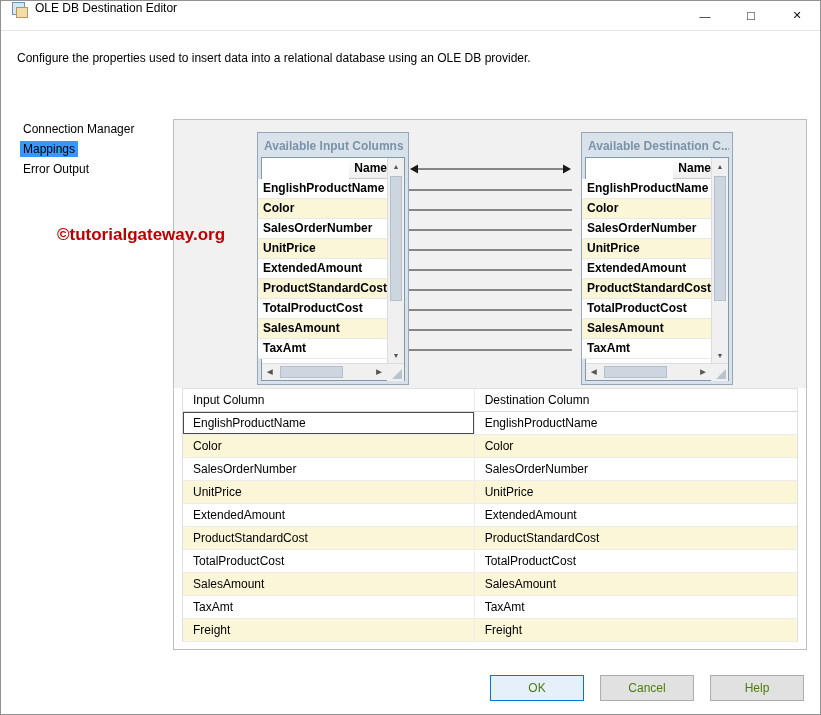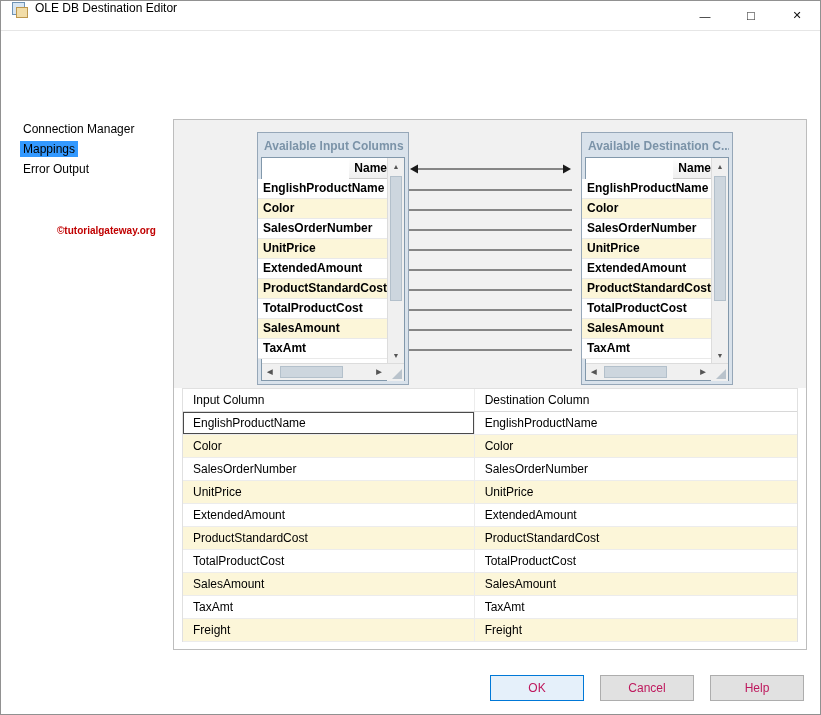--- a/index.html
+++ b/index.html
@@ -21,21 +21,21 @@
   
   .description { position:absolute; left:16px; top:50px; width:760px; font-size:12px; }
 
   
   .sidebar { position:absolute; left:16px; top:119px; width:150px; height:530px; background:#fff; }
   .side-item { line-height:16px; padding:1px 0 1px 3px; margin-bottom:2px; white-space:nowrap; }
   .side-item span { padding:1px 3px; }
   .side-item.selected span { background:#3399ff; color:#000000; }
 
   
-  .watermark { position:absolute; left:56px; top:224px; font-size:10px; font-weight:bold; color:#c00000; z-index:60; }
+  .watermark { position:absolute; left:56px; top:224px; font-size:17px; font-weight:bold; color:#c00000; z-index:60; }
 
   
   .panel { position:absolute; left:172px; top:118px; width:634px; height:531px; background:#fff; border:1px solid #bdbdbd; }
   .map-surface { position:absolute; left:0; top:0; right:0; height:268px; background:#f1f1f1; }
 
   
   .list-frame { position:absolute; top:12px; width:152px; height:253px; background:#d9e2eb; border:1px solid #96a7b8; padding:3px; display:flex; flex-direction:column; z-index:5;font-weight:bold; }
   .input-frame { left:83px; }
   .dest-frame { left:398px;margin-left:9px; }
   .list-title { height:21px; line-height:20px; padding-left:3px; color:#7b93a8; font-size:12px; white-space:nowrap; overflow:hidden; }
@@ -68,21 +68,21 @@
   .t-row { display:flex; height:23px; line-height:22px; border-bottom:1px solid #ececec; background:#fff; }
   .t-row.alt { background:#fcf6d9; }
   .t-row.t-header { border-bottom:1px solid #d8d8d8; }
   .t-cell { padding-left:10px; white-space:nowrap; overflow:hidden; }
   .t-cell.c1 { width:47.5%; border-right:1px solid #ececec; }
   .t-cell.c2 { flex:1; }
   .t-row.focused .c1 { box-shadow:inset 0 0 0 1px #4a4a4a; }
 
   
   .btn-row { position:absolute; top:674px; right:16px; display:flex; gap:16px; }
-  .btn { width:94px; height:26px; background:#e1e1e1; border:1px solid #adadad; font-family:"Liberation Sans", sans-serif; font-size:12px; color:#be185d; display:flex; align-items:center; justify-content:center; }
+  .btn { width:94px; height:26px; background:#e1e1e1; border:1px solid #adadad; font-family:"Liberation Sans", sans-serif; font-size:12px; color:#4d7c0f; display:flex; align-items:center; justify-content:center; }
   .btn.default { border:1px solid #0078d7; background:#e5f0fa; }
 </style>
 </head>
 <body>
 
 <div class="window">
 
   <div class="titlebar">
     <div class="app-icon"></div>
     <div class="title-text">OLE DB Destination Editor</div>
@@ -92,20 +92,21 @@
         </div>
       <div class="win-btn">
           <span class="maxglyph">□</span>
         </div>
       <div class="win-btn">
           <span>✕</span>
         </div>
     </div>
   </div>
 
+  <div class="description">Configure the properties used to insert data into a relational database using an OLE DB provider.</div>
 
   <div class="sidebar">
     <div class="side-item"><span>Connection Manager</span></div>
     <div class="side-item selected"><span>Mappings</span></div>
     <div class="side-item"><span>Error Output</span></div>
   </div>
 
   <div class="watermark">©tutorialgateway.org</div>
 
   <div class="panel">

